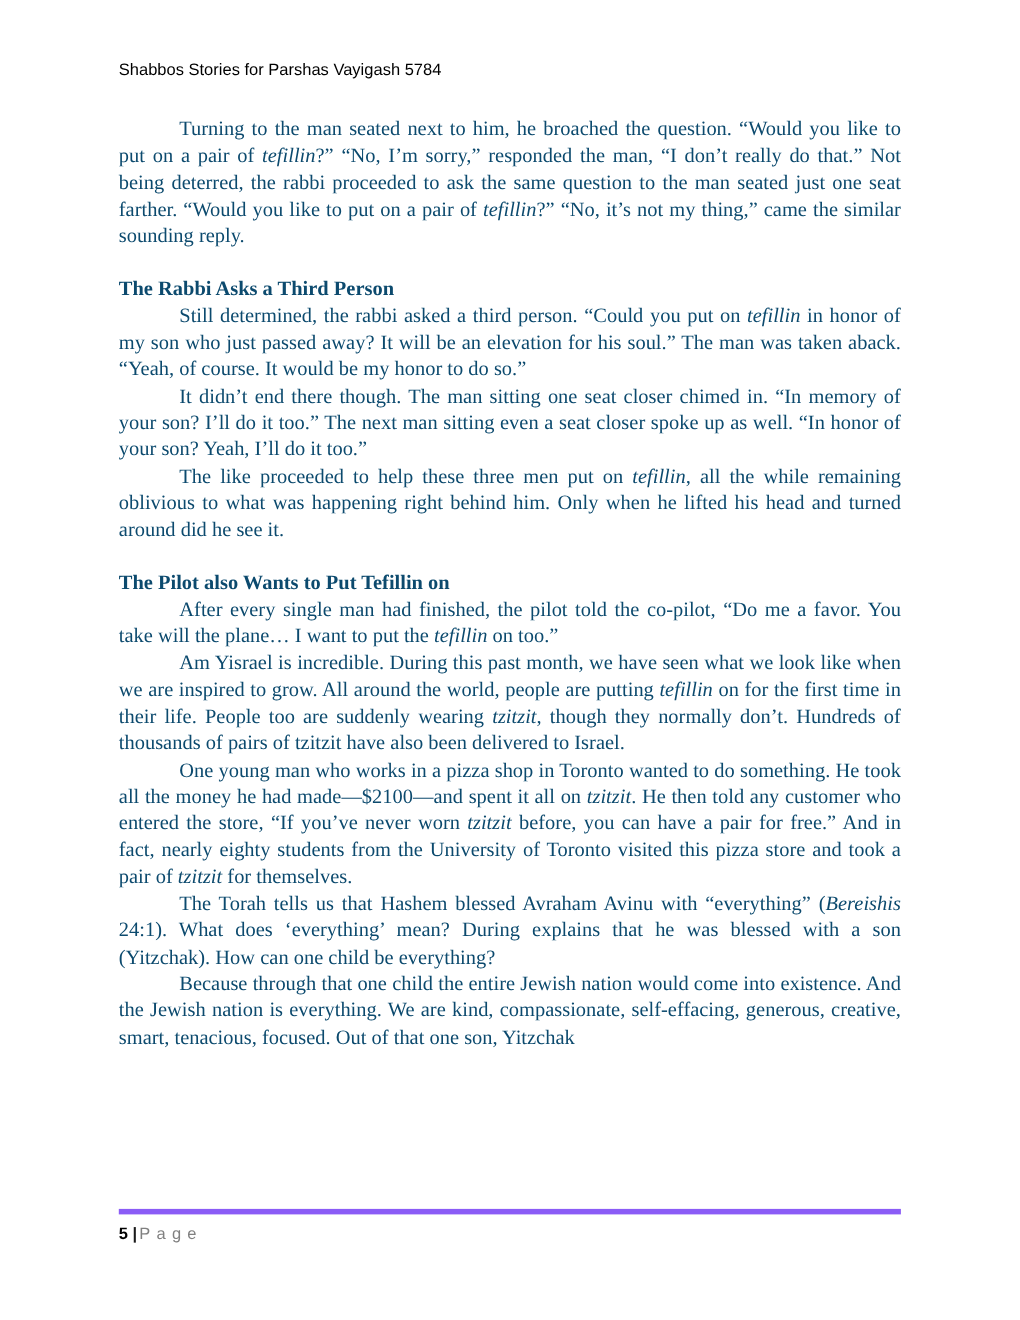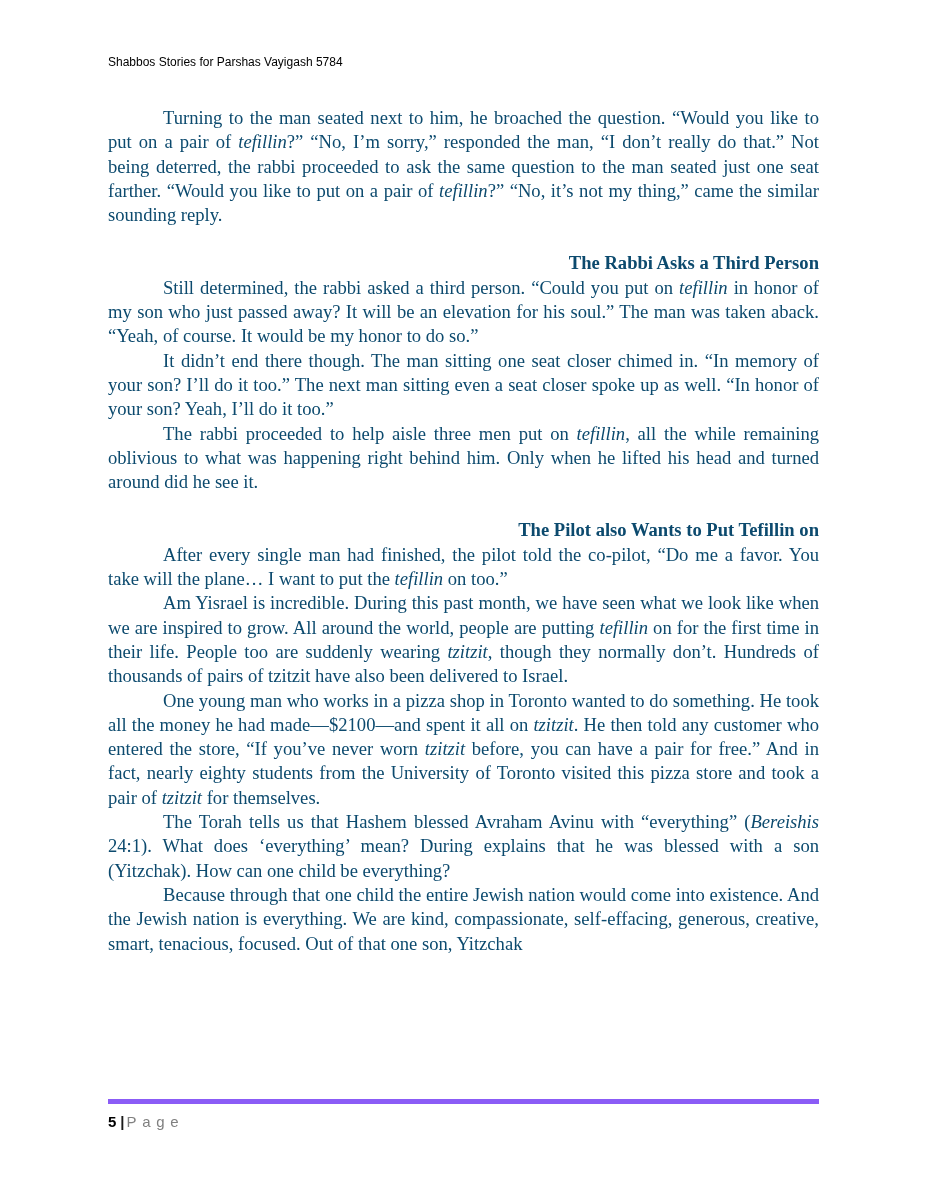--- a/index.html
+++ b/index.html
@@ -13,21 +13,21 @@
     height: 1200px;
     background: #ffffff;
     overflow: hidden;
     color: #000000;
   }
   .page-header {
     position: absolute;
     left: 108px;
     top: 55px;
     font-family: "Liberation Sans", sans-serif;
-    font-size: 12px;
+    font-size: 15px;
     color: #000000;
     white-space: nowrap;
   }
   .doc-body {
     position: absolute;
     left: 108px;
     top: 106px;
     width: 711px;
     font-family: "Liberation Serif", serif;
     font-size: 18.6px;
@@ -37,21 +37,21 @@
   }
   .doc-body p.para {
     margin: 0;
     text-indent: 55px;
   }
   .doc-body h2.heading {
     margin: 24px 0 0 0;
     font-size: 18.6px;
     line-height: 24.3px;
     font-weight: bold;
-    text-align: right;
+    text-align: left;
     text-indent: 0;
   }
   .doc-body .italic {
     font-style: italic;
   }
   .page-footer {
     position: absolute;
     left: 108px;
     top: 1099px;
     width: 711px;
@@ -81,21 +81,21 @@
 
   <header class="page-header">
     <span>Shabbos Stories for Parshas Vayigash 5784</span>
   </header>
 
   <main class="doc-body" id="doc-body">
       <p class="para"><span>Turning to the man seated next to him, he broached the question. “Would you like to put on a pair of </span><span class="italic">tefillin</span><span>?” “No, I’m sorry,” responded the man, “I don’t really do that.” Not being deterred, the rabbi proceeded to ask the same question to the man seated just one seat farther. “Would you like to put on a pair of </span><span class="italic">tefillin</span><span>?” “No, it’s not my thing,” came the similar sounding reply.</span></p>
       <h2 class="heading"><span>The Rabbi Asks a Third Person</span></h2>
       <p class="para"><span>Still determined, the rabbi asked a third person. “Could you put on </span><span class="italic">tefillin</span><span> in honor of my son who just passed away? It will be an elevation for his soul.” The man was taken aback. “Yeah, of course. It would be my honor to do so.”</span></p>
       <p class="para"><span>It didn’t end there though. The man sitting one seat closer chimed in. “In memory of your son? I’ll do it too.” The next man sitting even a seat closer spoke up as well. “In honor of your son? Yeah, I’ll do it too.”</span></p>
-      <p class="para"><span>The rabbi proceeded to help aisle three men put on </span><span class="italic">tefillin</span><span>, all the while remaining oblivious to what was happening right behind him. Only when he lifted his head and turned around did he see it.</span></p>
+      <p class="para"><span>The like proceeded to help these three men put on </span><span class="italic">tefillin</span><span>, all the while remaining oblivious to what was happening right behind him. Only when he lifted his head and turned around did he see it.</span></p>
       <h2 class="heading"><span>The Pilot also Wants to Put Tefillin on</span></h2>
       <p class="para"><span>After every single man had finished, the pilot told the co-pilot, “Do me a favor. You take will the plane… I want to put the </span><span class="italic">tefillin</span><span> on too.”</span></p>
       <p class="para"><span>Am Yisrael is incredible. During this past month, we have seen what we look like when we are inspired to grow. All around the world, people are putting&nbsp;</span><span class="italic">tefillin</span><span>&nbsp;on for the first time in their life. People too are suddenly wearing&nbsp;</span><span class="italic">tzitzit</span><span>, though they normally don’t. Hundreds of thousands of pairs of tzitzit have also been delivered to Israel.</span></p>
       <p class="para"><span>One young man who works in a pizza shop in Toronto wanted to do something. He took all the money he had made—$2100—and spent it all on </span><span class="italic">tzitzit</span><span>. He then told any customer who entered the store, “If you’ve never worn&nbsp;</span><span class="italic">tzitzit</span><span>&nbsp;before, you can have a pair for free.” And in fact, nearly eighty students from the University of Toronto visited this pizza store and took a pair of </span><span class="italic">tzitzit</span><span> for themselves.</span></p>
       <p class="para"><span>The Torah tells us that Hashem blessed Avraham Avinu with “everything” (</span><span class="italic">Bereishis</span><span> 24:1). What does ‘everything’ mean? During explains that he was blessed with a son (Yitzchak). How can one child be everything?</span></p>
       <p class="para"><span>Because through that one child the entire Jewish nation would come into existence. And the Jewish nation is everything. We are kind, compassionate, self-effacing, generous, creative, smart, tenacious, focused. Out of that one son, Yitzchak</span></p>
     </main>
 
   <footer class="page-footer">
     <span class="pnum">5</span><span class="psep">|</span><span class="plabel">Page</span>

